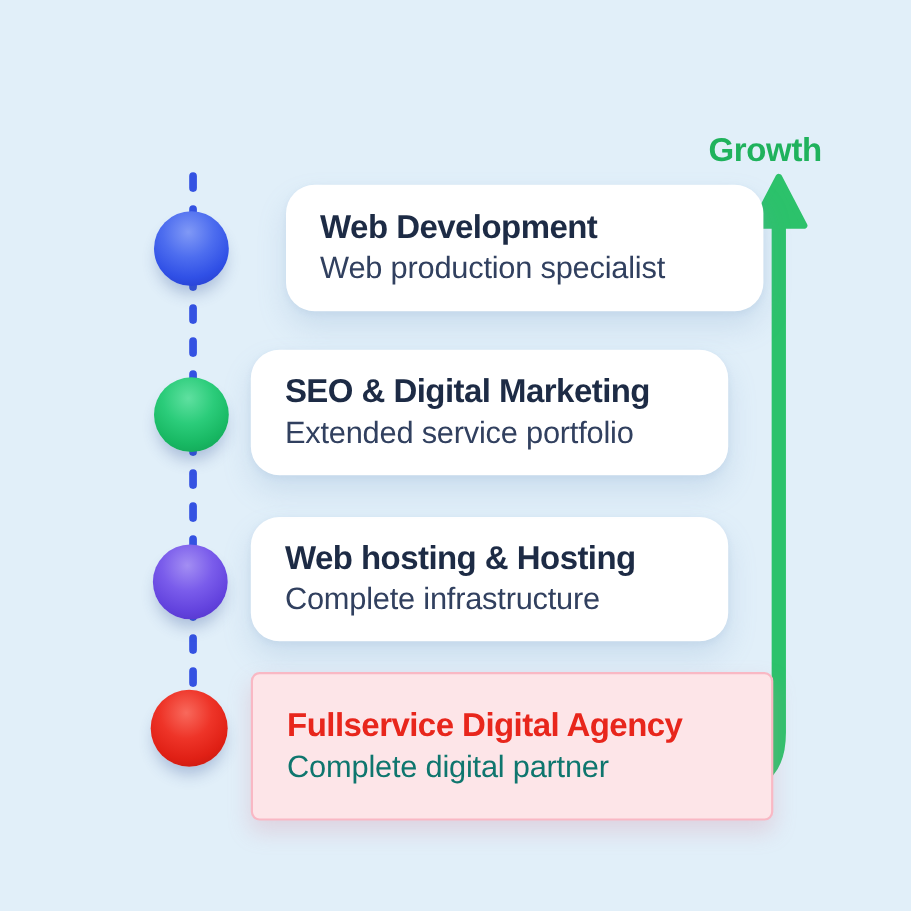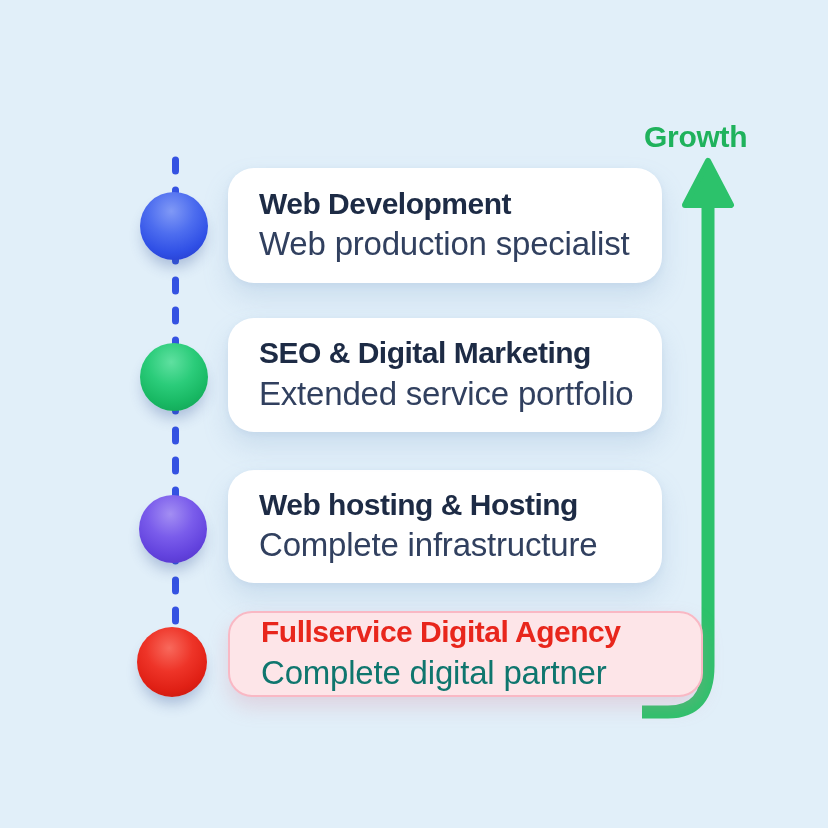--- a/index.html
+++ b/index.html
@@ -42,41 +42,41 @@
     border-radius: 26px;
     box-shadow: 0 14px 26px rgba(125, 158, 200, 0.22), 0 2px 6px rgba(125, 158, 200, 0.12);
     display: flex;
     flex-direction: column;
     justify-content: center;
     padding-left: 31px;
     box-sizing: border-box;
     row-gap: 3px;
     z-index: 2;
   }
-  .card-1 { top: 168px; height: 115px; }
+  .card-1 { top: 168px; height: 115px; margin-left: 32px; }
   .card-2 { top: 318px; height: 114px; }
   .card-3 { top: 470px; height: 113px; }
   .card-4 {
     top: 611px;
-    height: 86px;
+    height: 135px;
     width: 475px;
     background: #fde5e8;
     border: 2px solid #f9b8c4;
-    border-radius: 24px;
+    border-radius: 8px;
     box-shadow: 0 10px 20px rgba(215, 140, 160, 0.28);
   }
   .card-title {
     font-size: 30px;
     font-weight: 700;
     letter-spacing: -0.5px;
     line-height: 1.15;
     color: #1d2b45;
   }
   .card-subtitle {
-    font-size: 33px;
+    font-size: 28px;
     font-weight: 400;
     letter-spacing: -0.2px;
     line-height: 1.2;
     color: #31405f;
   }
   .card-4 .card-title { color: #e8261c; }
   .card-4 .card-subtitle { color: #0f766e; }
   
   .sphere {
     position: absolute;

